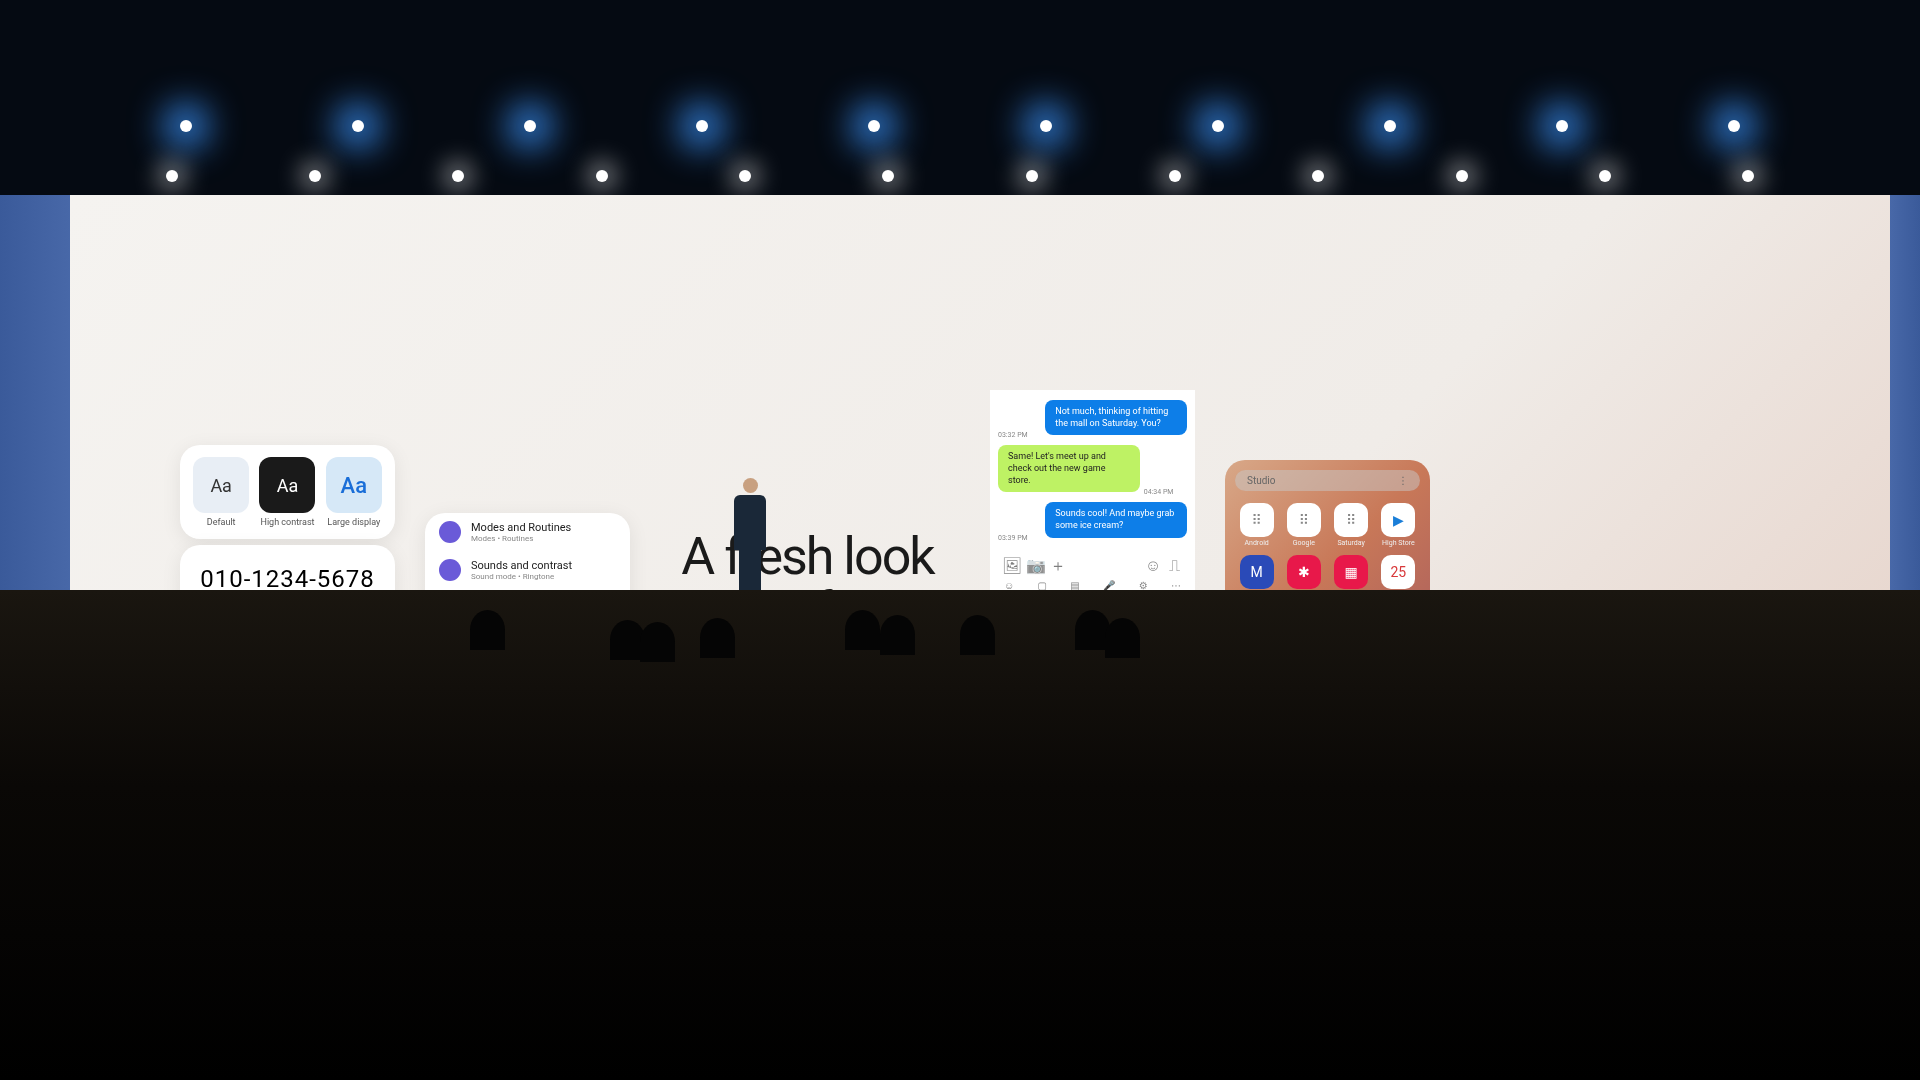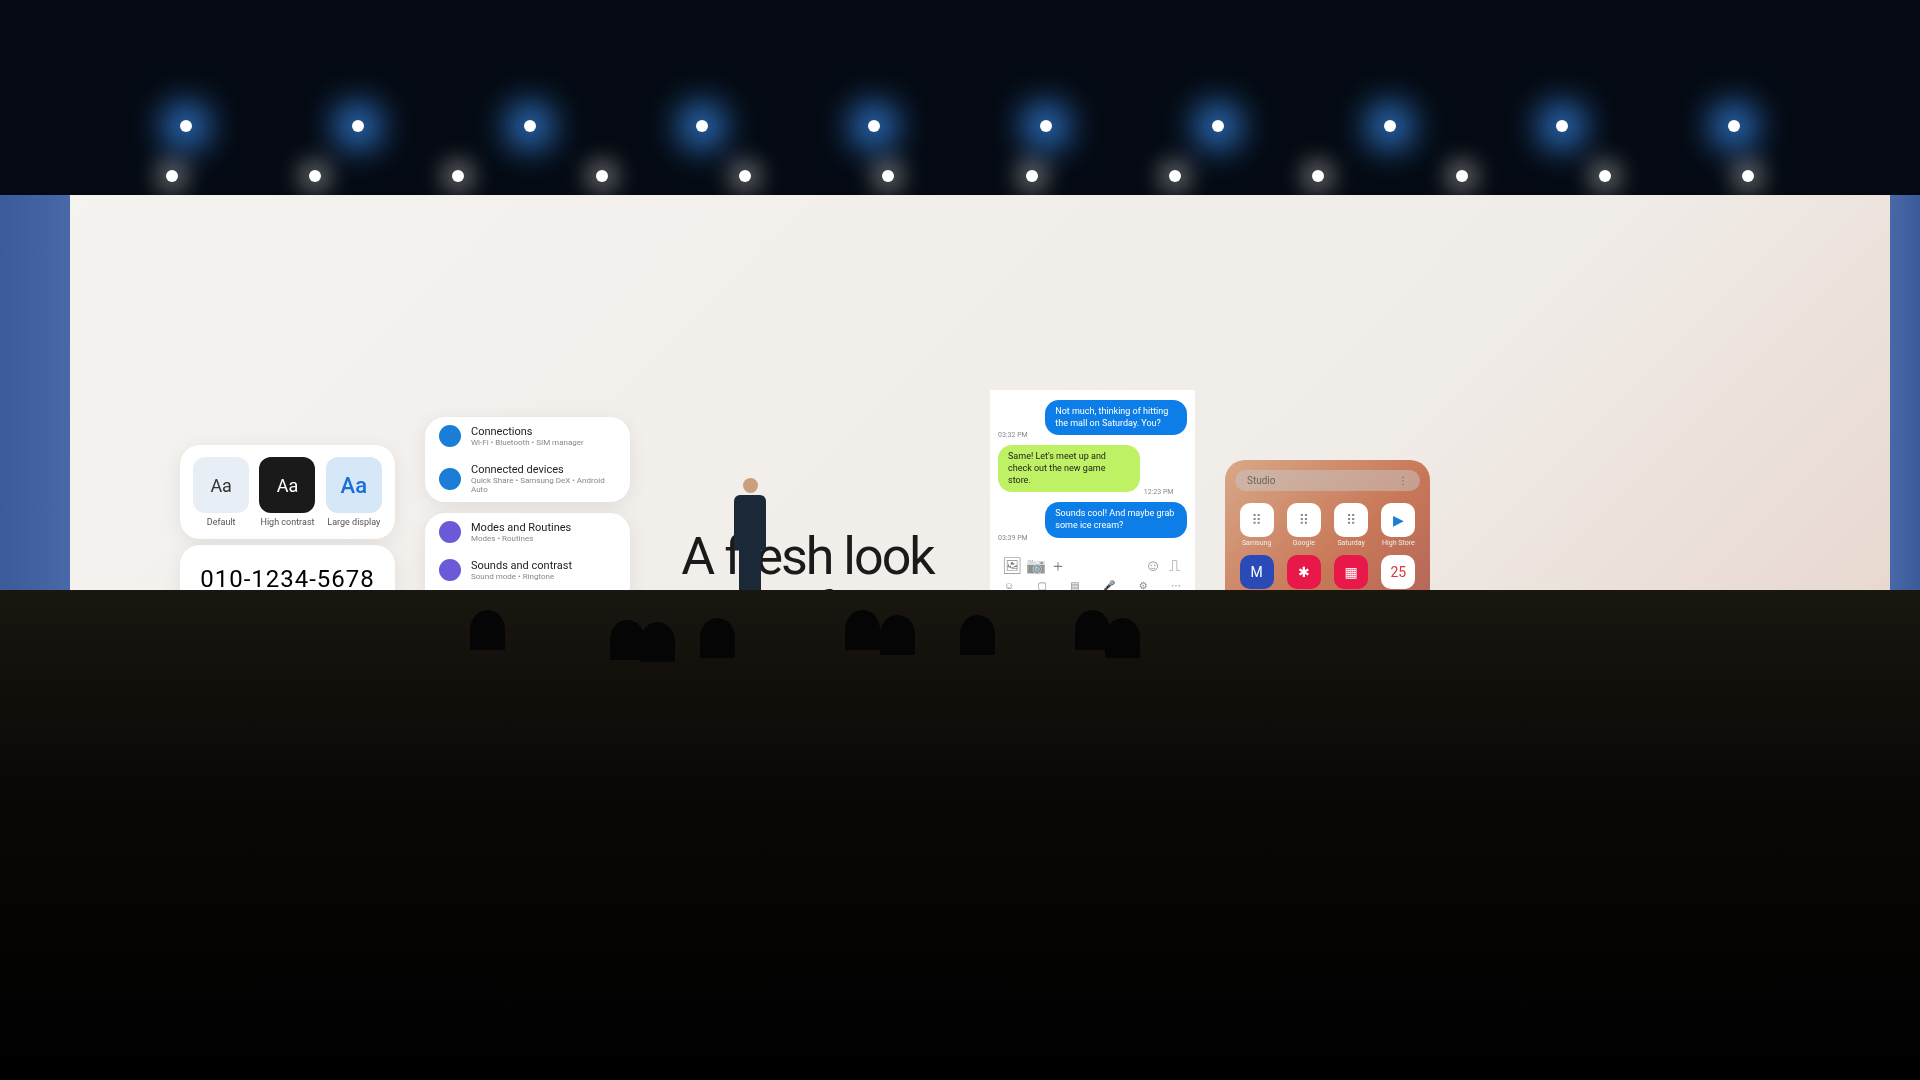--- a/index.html
+++ b/index.html
@@ -30,21 +30,21 @@
 .sg1{top:222px}.sg2{top:318px}.sg3{top:452px}
 .setting-item{display:flex;align-items:center;padding:8px 14px;gap:10px}
 .set-icon{width:22px;height:22px;border-radius:50%;flex-shrink:0}
 .set-text{flex:1}
 .set-title{font-size:11px;color:#222}
 .set-sub{font-size:8px;color:#888}
 .headline{position:absolute;left:595px;top:335px;width:285px;text-align:center}
 .headline h1{font-size:52px;font-weight:400;line-height:1.05;color:#1a1a1a;letter-spacing:-2px}
 .messages{position:absolute;left:920px;top:195px;width:205px;height:350px;background:#fff;border-radius:0;padding:10px 8px}
 .msg-time{font-size:7px;color:#888}
-.msg-bubble{border-radius:14px;padding:6px 10px;font-size:9px;line-height:1.3;max-width:75%;margin-bottom:4px}
+.msg-bubble{border-radius:8px;padding:6px 10px;font-size:9px;line-height:1.3;max-width:75%;margin-bottom:4px}
 .msg-sent{background:#0d7ee8;color:#fff;margin-left:auto}
 .msg-recv{background:#bef264;color:#222}
 .msg-row{display:flex;align-items:flex-end;gap:4px;margin-bottom:6px}
 .msg-input-row{display:flex;gap:10px;padding:6px 4px;align-items:center;border-top:0;margin-top:8px}
 .msg-input-row .ic{width:14px;height:14px;opacity:0.5}
 .kbd-toolbar{display:flex;justify-content:space-between;padding:4px 6px;font-size:10px;color:#888}
 .keyboard{margin-top:4px}
 .kbd-row{display:flex;gap:3px;justify-content:center;margin-bottom:3px}
 .key{flex:1;height:20px;background:#fff;border:1px solid #e5e5e5;border-radius:4px;display:flex;align-items:center;justify-content:center;font-size:10px;color:#333}
 .key.wide{flex:1.4}
@@ -162,36 +162,20 @@
           <div class="dial-num">0</div>
           <div class="dial-sub">+</div>
         </div>
         <div class="dial-key">
           <div class="dial-num">#</div>
           <div class="dial-sub"></div>
         </div>
       </div>
   </div>
 
-  <div class="card settings-group sg1" id="sg0">
-      <div class="setting-item">
-        <div class="set-icon" style="background:#1a7ed8"></div>
-        <div class="set-text">
-          <div class="set-title">Connections</div>
-          <div class="set-sub">Wi-Fi  •  Bluetooth  •  SIM manager</div>
-        </div>
-      </div>
-      <div class="setting-item">
-        <div class="set-icon" style="background:#1a7ed8"></div>
-        <div class="set-text">
-          <div class="set-title">Connected devices</div>
-          <div class="set-sub">Quick Share  •  Samsung DeX  •  Android Auto</div>
-        </div>
-      </div>
-    </div>
   <div class="card settings-group sg2" id="sg1">
       <div class="setting-item">
         <div class="set-icon" style="background:#6a5ad8"></div>
         <div class="set-text">
           <div class="set-title">Modes and Routines</div>
           <div class="set-sub">Modes  •  Routines</div>
         </div>
       </div>
       <div class="setting-item">
         <div class="set-icon" style="background:#6a5ad8"></div>
@@ -230,21 +214,21 @@
   </div>
 
   <div class="messages">
     <div id="thread">
         <div class="msg-row" style="justify-content: flex-end;">
           <span class="msg-time">03:32 PM</span>
           <div class="msg-bubble msg-sent">Not much, thinking of hitting the mall on Saturday. You?</div>
         </div>
         <div class="msg-row">
           <div class="msg-bubble msg-recv">Same! Let's meet up and check out the new game store.</div>
-          <span class="msg-time">12:23 PM</span>
+          <span class="msg-time">04:34 PM</span>
         </div>
         <div class="msg-row" style="justify-content: flex-end;">
           <span class="msg-time">03:39 PM</span>
           <div class="msg-bubble msg-sent">Sounds cool! And maybe grab some ice cream?</div>
         </div>
       </div>
     <div class="msg-input-row">
       <span class="ic">🖼</span>
       <span class="ic">📷</span>
       <span class="ic">＋</span>
@@ -320,21 +304,21 @@
   </div>
 
   <div class="app-drawer">
     <div class="search-bar">
       <span>Studio</span>
       <span>⋮</span>
     </div>
     <div class="app-grid" id="appgrid">
         <div class="app-item">
           <div class="app-icon" style="background:#fff;color:#888">⠿</div>
-          <div class="app-label">Samsung</div>
+          <div class="app-label">Android</div>
         </div>
         <div class="app-item">
           <div class="app-icon" style="background:#fff;color:#888">⠿</div>
           <div class="app-label">Google</div>
         </div>
         <div class="app-item">
           <div class="app-icon" style="background:#fff;color:#888">⠿</div>
           <div class="app-label">Saturday</div>
         </div>
         <div class="app-item">

